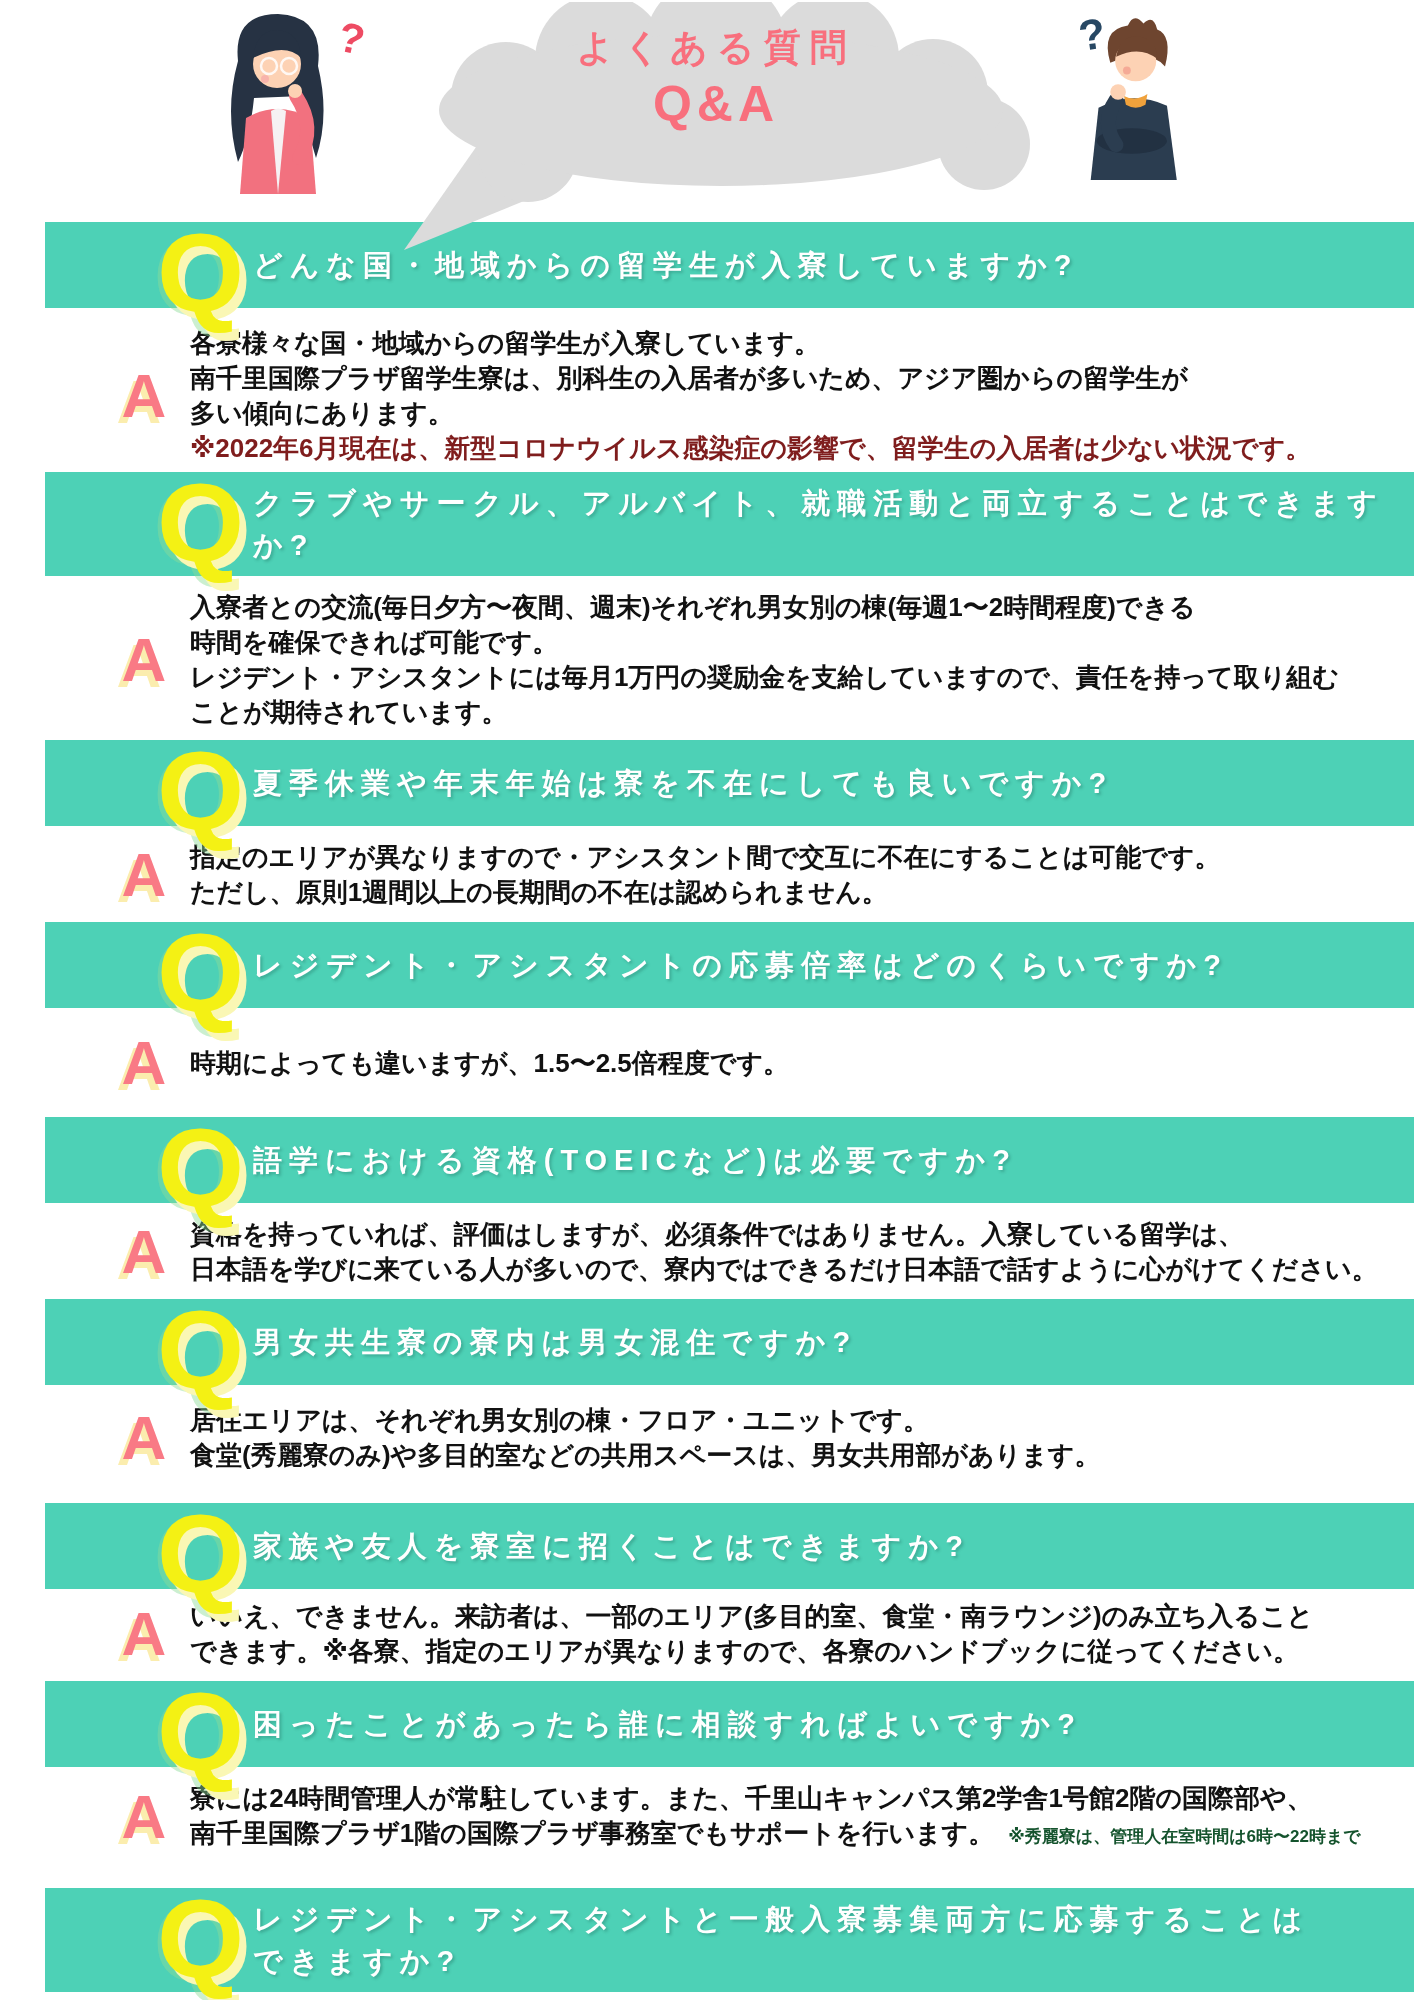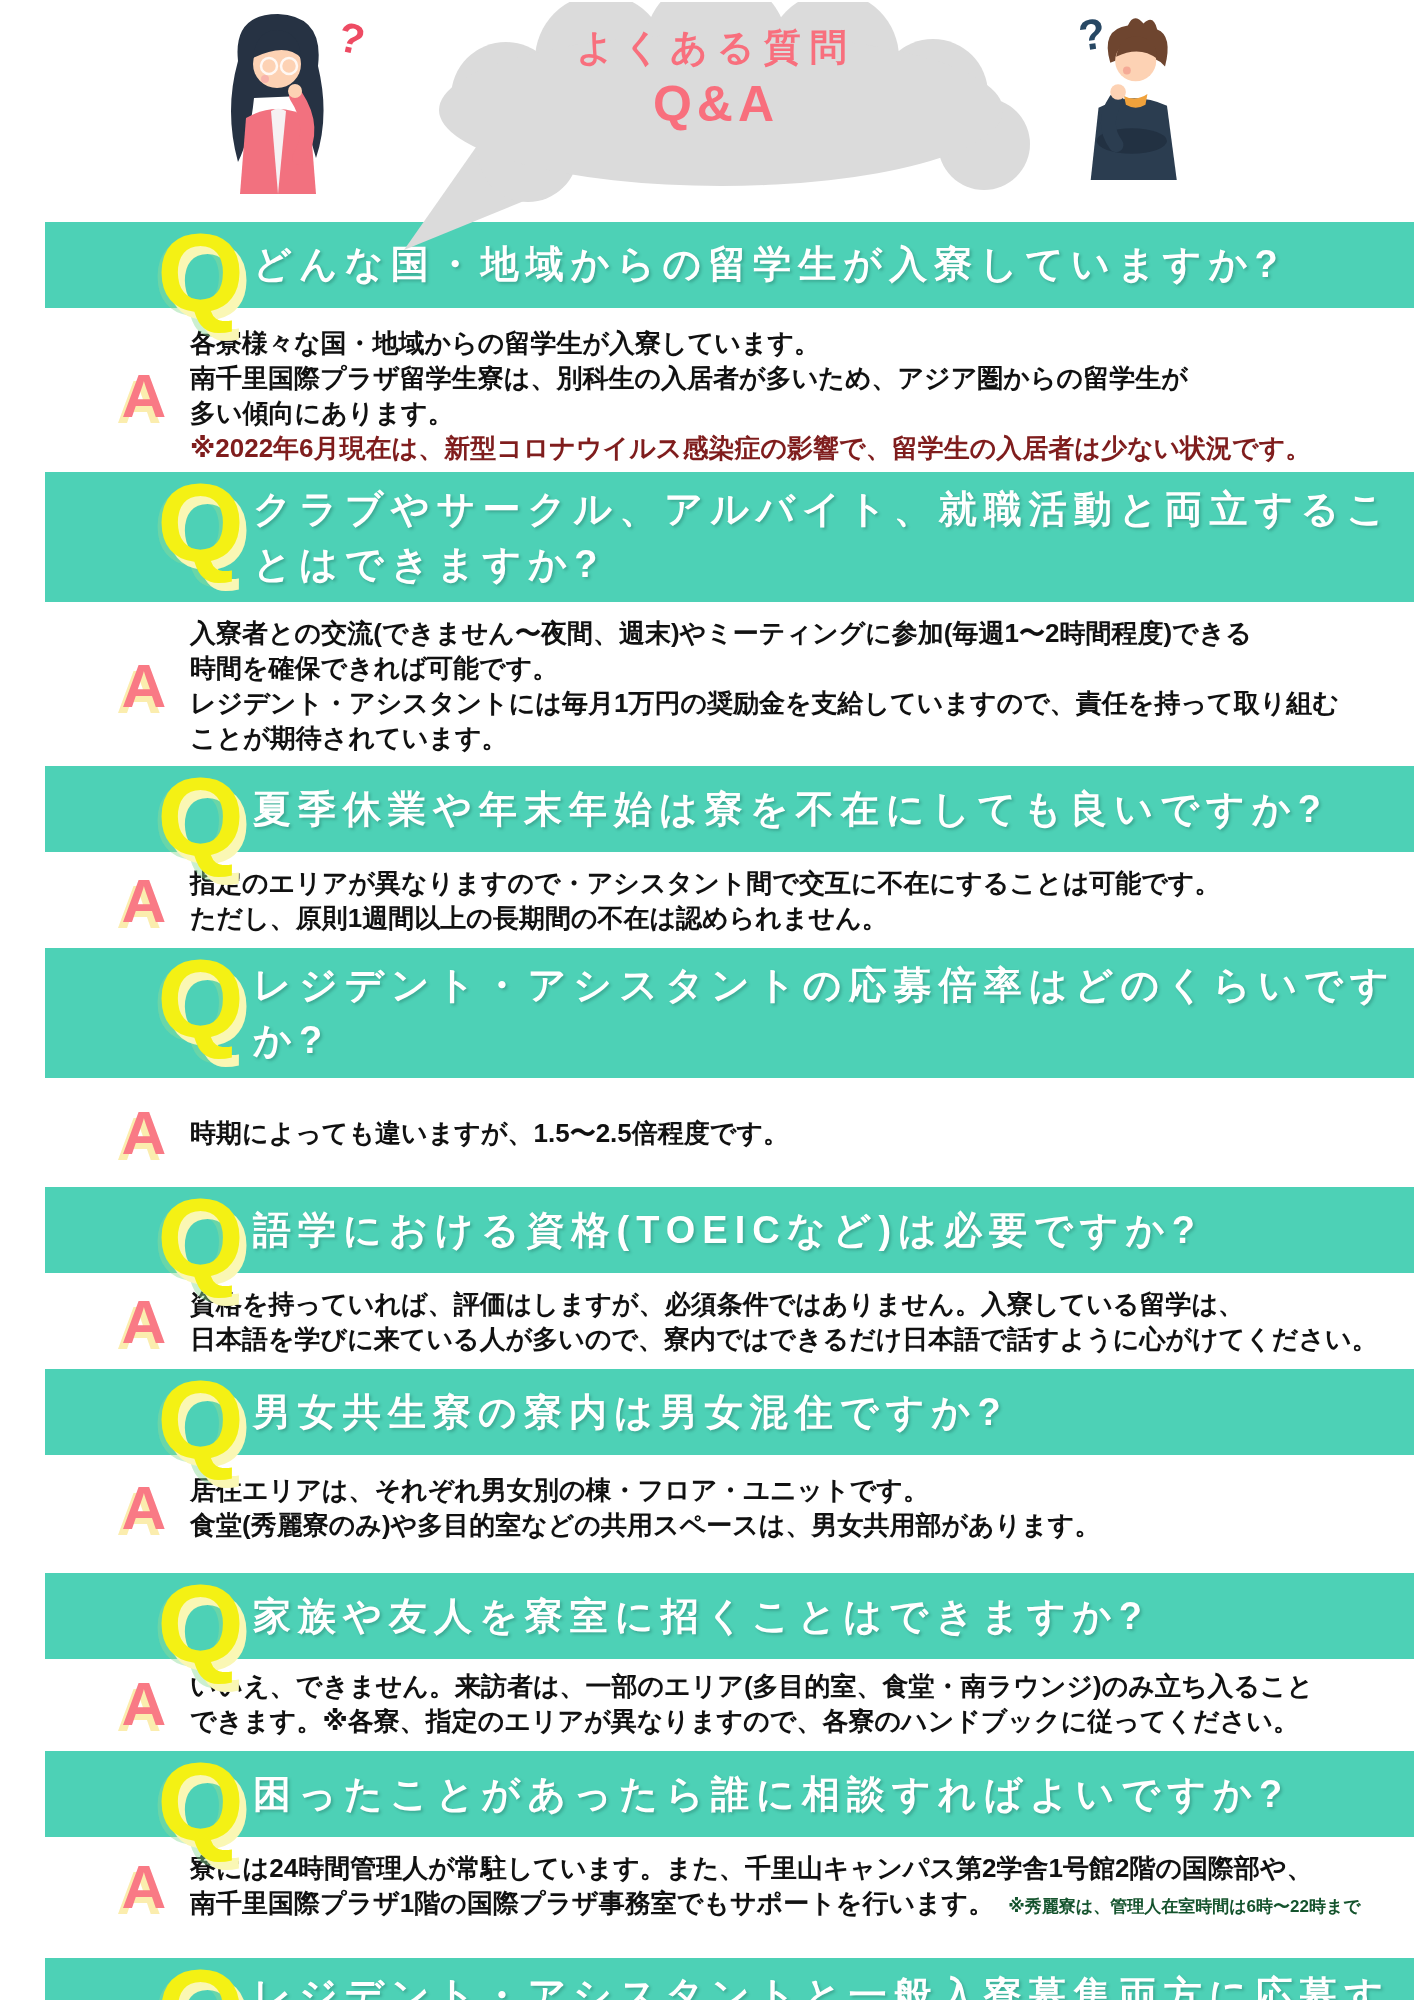--- a/index.html
+++ b/index.html
@@ -28,21 +28,21 @@
     display:flex;align-items:center;position:relative;
     padding:10px 10px 10px 208px;box-sizing:border-box;overflow:visible;
   }
   .q-letter{
     position:absolute;left:112px;top:-6px;z-index:2;
     font-size:112px;line-height:1.02;font-weight:bold;color:#F4F114;
     text-shadow:7px 8px 0 #FAF7B4,-4px 4px 0 rgba(140,220,150,.45);
     pointer-events:none;
   }
   .q-text{
-    color:#fff;font-weight:bold;font-size:38px;letter-spacing:7px;line-height:1.45;
+    color:#fff;font-weight:bold;font-size:29px;letter-spacing:7px;line-height:1.45;
     text-shadow:2px 2px 3px rgba(20,80,70,.30);
   }
   
   .answer{
     display:flex;align-items:center;
     padding:14px 16px 12px 118px;box-sizing:border-box;
   }
   .a-letter{
     font-size:62px;font-weight:bold;color:#F97A85;line-height:.95;
     text-shadow:-5px 6px 0 #FBEDAE;
@@ -135,21 +135,21 @@
       <section class="qa-section">
         <div class="q-bar">
           <span class="q-letter">Q</span>
           <div class="q-text">
             <div>クラブやサークル、アルバイト、就職活動と両立することはできますか?</div>
           </div>
         </div>
         <div class="answer">
           <span class="a-letter">A</span>
           <div class="a-lines">
-            <div class="a-line"><span>入寮者との交流(できません〜夜間、週末)やミーティングに参加(毎週1〜2時間程度)できる</span></div>
+            <div class="a-line"><span>入寮者との交流(毎日夕方〜夜間、週末)それぞれ男女別の棟(毎週1〜2時間程度)できる</span></div>
             <div class="a-line"><span>時間を確保できれば可能です。</span></div>
             <div class="a-line"><span>レジデント・アシスタントには毎月1万円の奨励金を支給していますので、責任を持って取り組む</span></div>
             <div class="a-line"><span>ことが期待されています。</span></div>
           </div>
         </div>
       </section>
       <section class="qa-section">
         <div class="q-bar">
           <span class="q-letter">Q</span>
           <div class="q-text">

